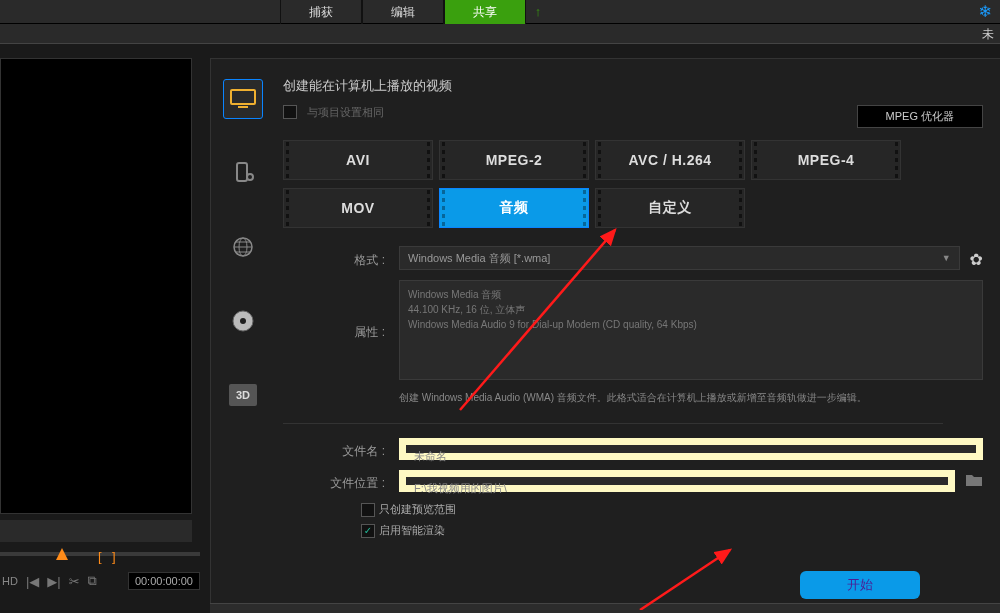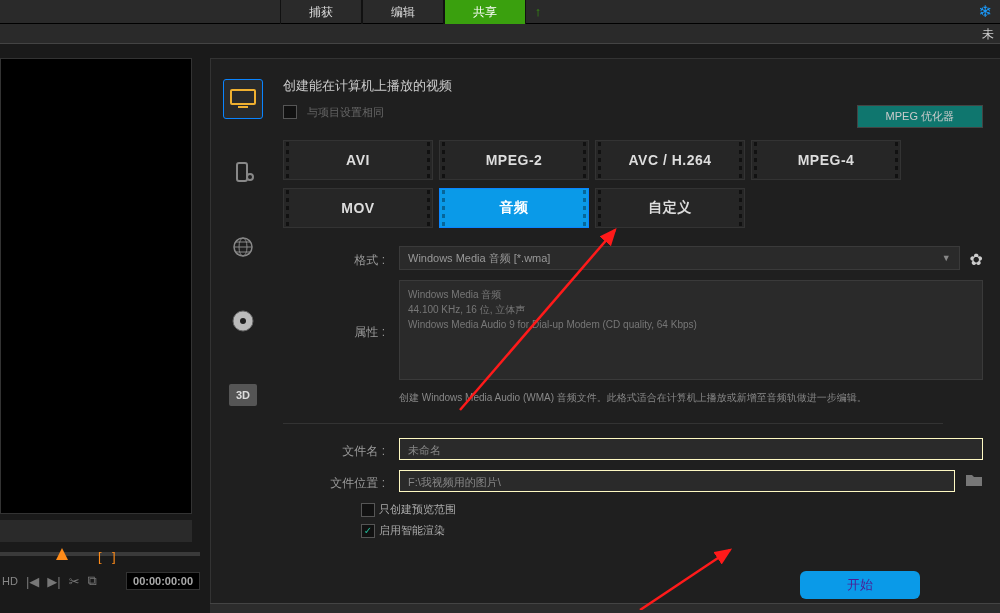--- a/index.html
+++ b/index.html
@@ -65,21 +65,20 @@
   width: 200px; height: 26px;
   display: flex; align-items: center; gap: 8px;
   color: #777; font-size: 13px;
 }
 .hd-label { color: #888; font-size: 11px; padding-left: 2px; }
 .timecode {
   margin-left: auto;
   background: #000; color: #aaa;
   padding: 2px 6px; font-size: 11px;
   border: 1px solid #333;
-  font-weight: bold;
 }
 .ctrl-icon { cursor: pointer; }
 
 .panel {
   position: absolute; top: 58px; left: 210px;
   width: 790px; height: 555px;
   background: #1f1f1f;
   border-top: 1px solid #333;
   border-left: 1px solid #333;
 }
@@ -103,21 +102,21 @@
 
 .content {
   position: absolute; top: 18px; left: 72px;
   width: 700px;
 }
 .title-row { font-size: 13px; color: #ccc; margin-bottom: 10px; }
 .opt-row { display: flex; align-items: flex-start; margin-bottom: 12px; gap: 10px;}
 .opt-row .cbx { width: 14px; height: 14px; border: 1px solid #555; background: #111; }
 .opt-row .lbl { font-size: 11px; color: #666; flex: 1; }
 .mpeg-btn {
-  background: #0f766e; border: 1px solid #444;
+  background: #000000; border: 1px solid #444;
   padding: 3px 28px; font-size: 11px; color: #ccc;
   cursor: pointer;
 }
 
 .format-grid {
   display: grid;
   grid-template-columns: repeat(4, 150px);
   grid-template-rows: repeat(2, 40px);
   gap: 8px 6px;
   margin-bottom: 18px;
@@ -158,21 +157,21 @@
 .gear { margin-left: 10px; color: #ccc; font-size: 16px; cursor: pointer; padding-top: 2px;}
 .attr-box {
   flex: 1; height: 100px; background: #2a2a2a; border: 1px solid #3a3a3a;
   padding: 6px 8px; font-size: 10px; color: #777; line-height: 1.5;
 }
 .desc-text { margin-left: 116px; font-size: 10px; color: #888; line-height: 1.5; width: 510px; margin-bottom: 18px; margin-top: 6px;}
 
 .sep { margin-left: 0px; width: 660px; border-top: 1px solid #333; margin-bottom: 14px; }
 
 .txt-input {
-  flex: 1; height: 22px; background: #2a2a2a; border: 1px solid #fef9c3;
+  flex: 1; height: 22px; background: #2a2a2a; border: 7px solid #fef9c3;
   padding: 0 8px; font-size: 11px; color: #888; line-height: 22px;
 }
 .folder-ic { margin-left: 10px; color: #888; cursor: pointer; padding-top: 2px;}
 
 .check-row { display: flex; align-items: center; margin-left: 78px; gap: 4px; margin-bottom: 6px; }
 .chk { width: 14px; height: 14px; border: 1px solid #555; background: #111; display: flex; align-items: center; justify-content: center; font-size: 10px; color: #2b9; }
 .chk.on::after { content: '✓'; }
 .chk-lbl { font-size: 11px; color: #aaa; }
 
 .start-btn {

